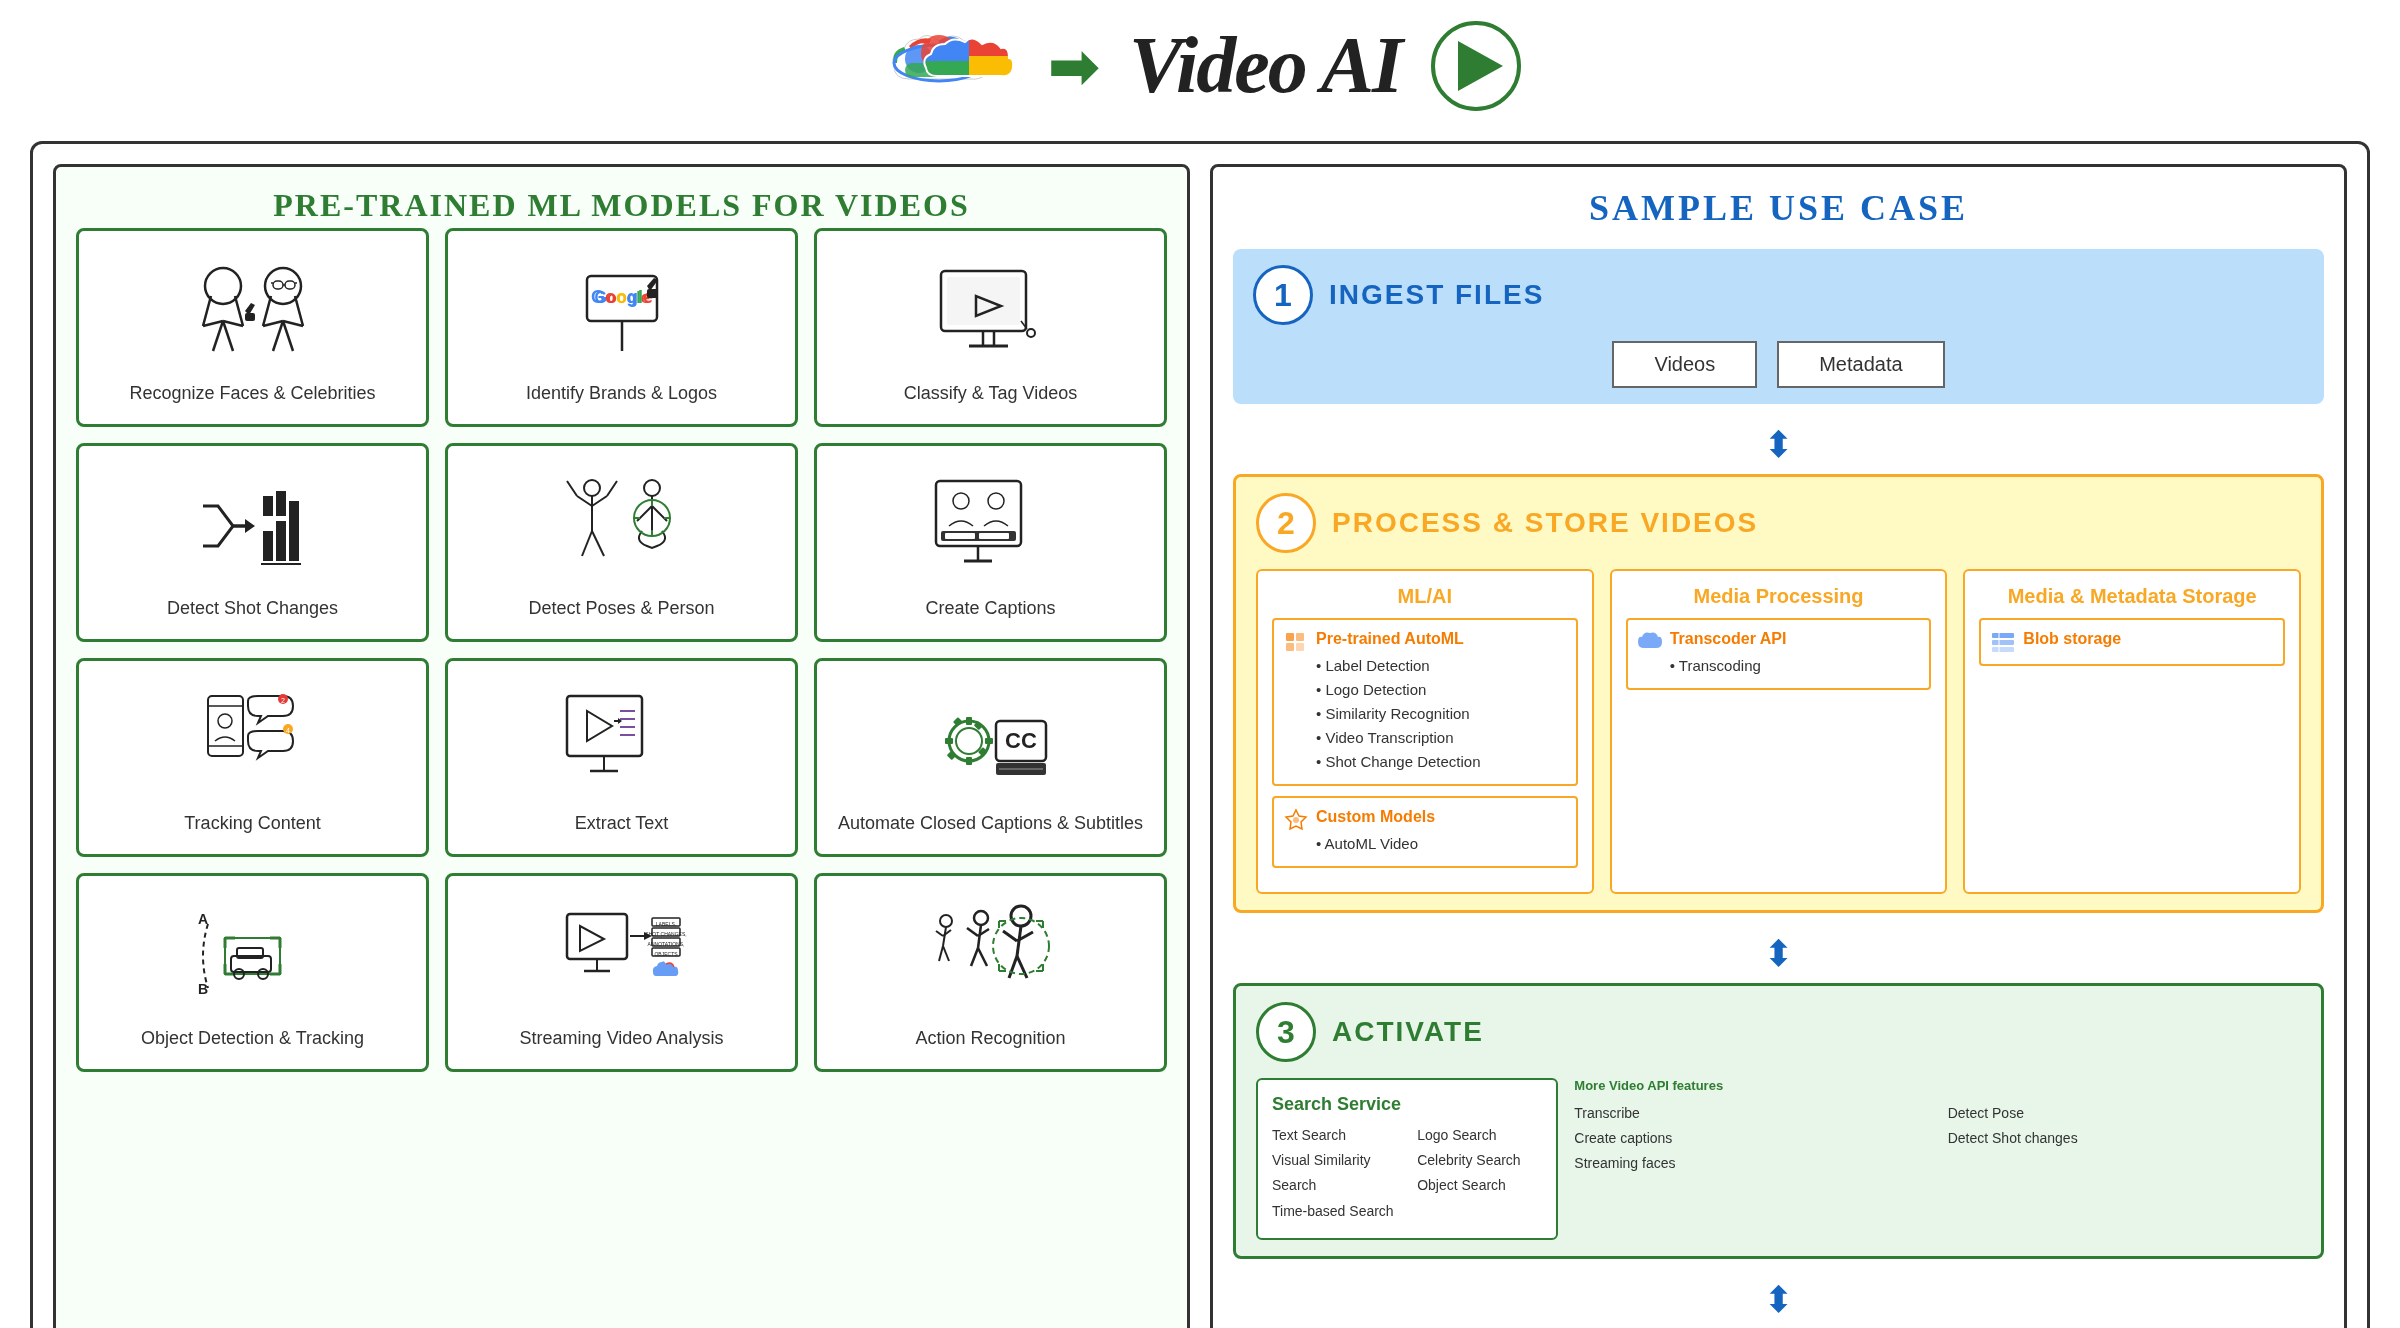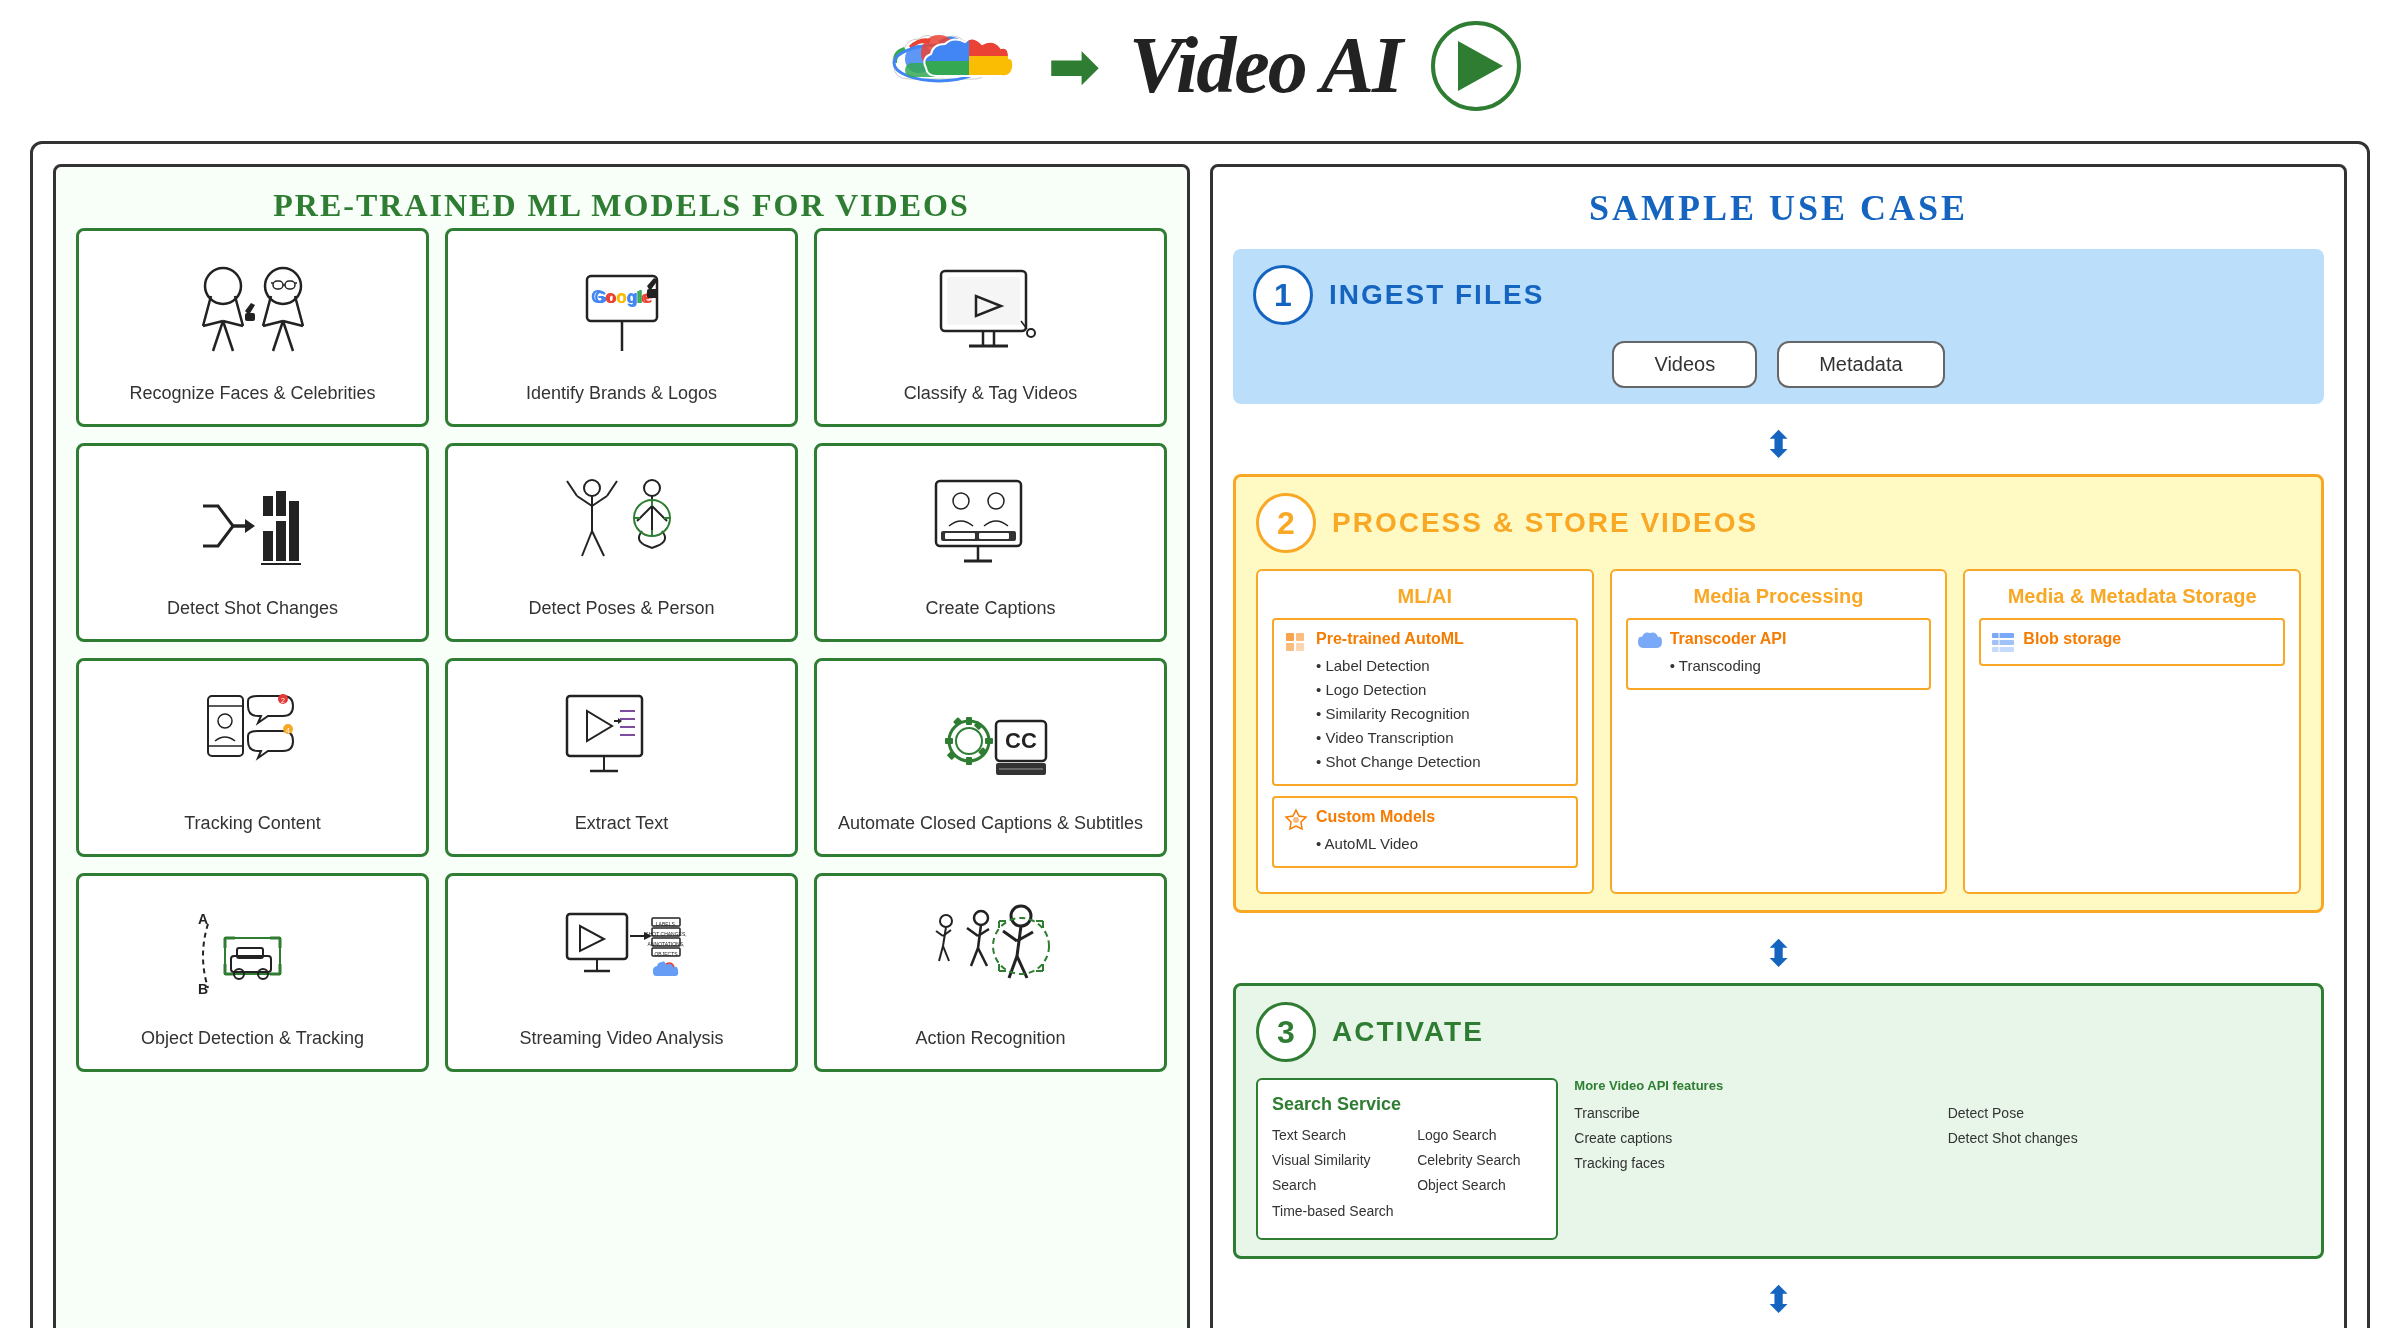--- a/index.html
+++ b/index.html
@@ -199,21 +199,21 @@
 
     .ingest-buttons {
       display: flex;
       gap: 20px;
       justify-content: center;
       margin-top: 8px;
     }
 
     .ingest-btn {
       border: 2px solid #666;
-      border-radius: 12px;
+      border-radius: 0;
       padding: 10px 40px;
       font-size: 20px;
       background: #fff;
       color: #333;
     }
 
     
     .down-arrow {
       text-align: center;
       font-size: 36px;
@@ -854,21 +854,21 @@
                 </div>
               </div>
             </div>
 
             <div class="more-features-section">
               <div class="more-features-title">More Video API features</div>
               <div class="more-features-grid">
                 <div class="more-col">
                   <div class="more-item">Transcribe</div>
                   <div class="more-item">Create captions</div>
-                  <div class="more-item">Tracking faces</div>
+                  <div class="more-item">Streaming faces</div>
                 </div>
                 <div class="more-col">
                   <div class="more-item">Detect Pose</div>
                   <div class="more-item">Detect Shot changes</div>
                 </div>
               </div>
             </div>
           </div>
         </div>
       </div>

